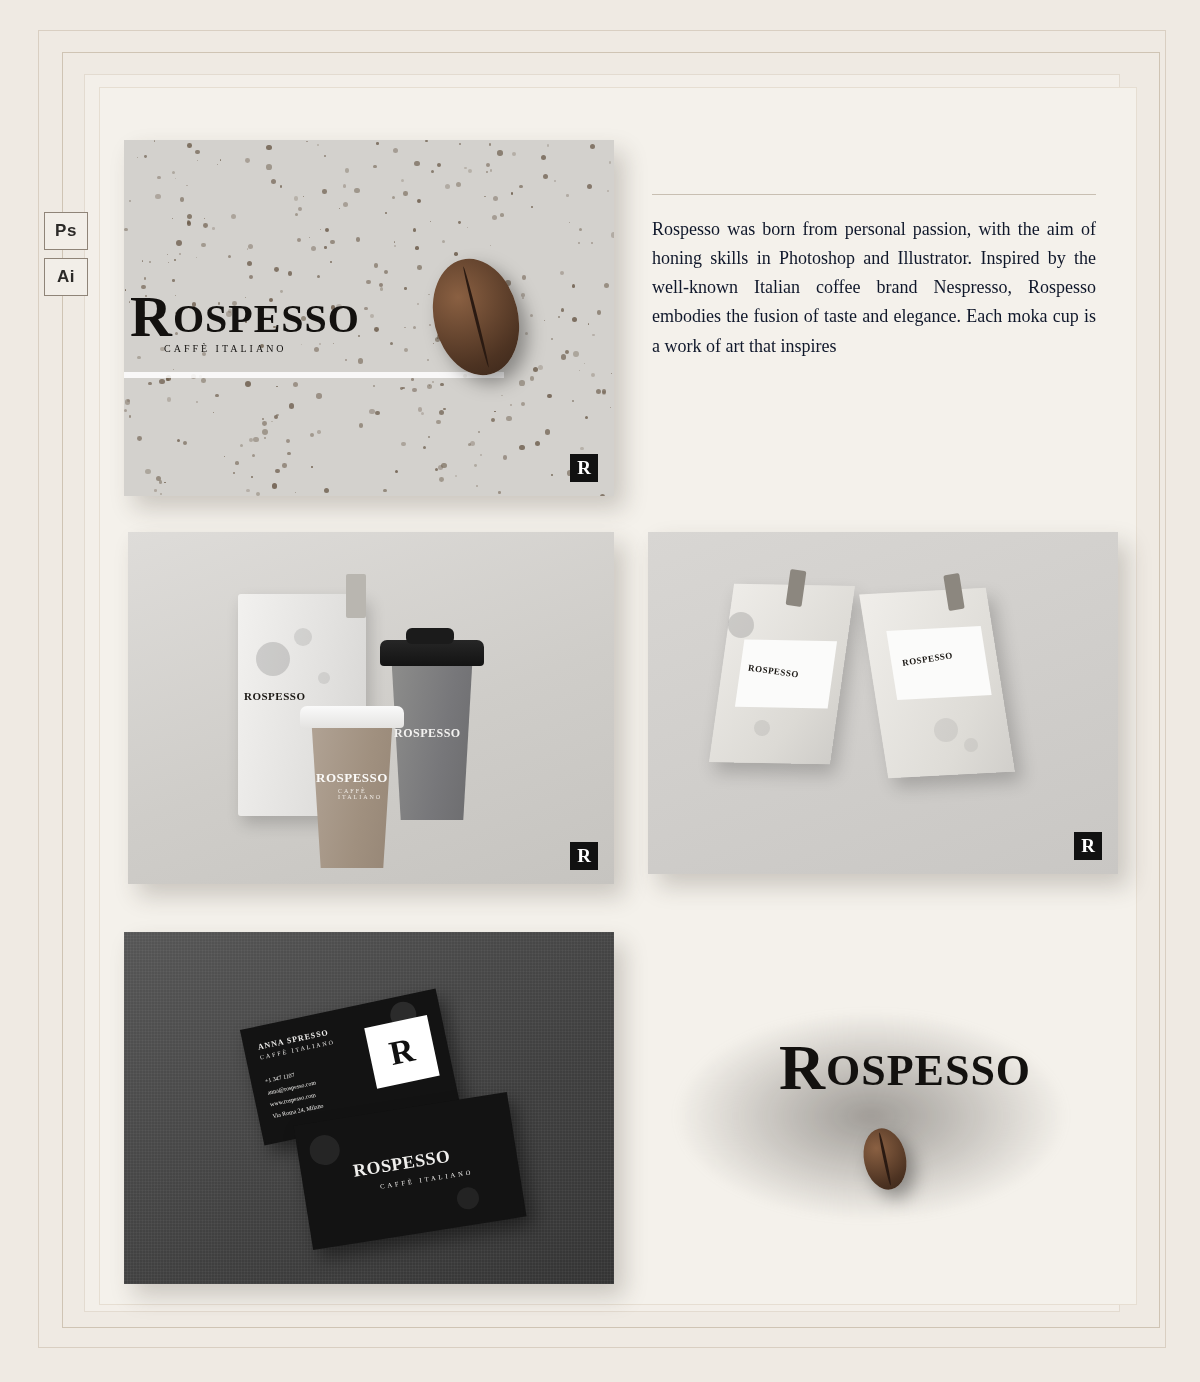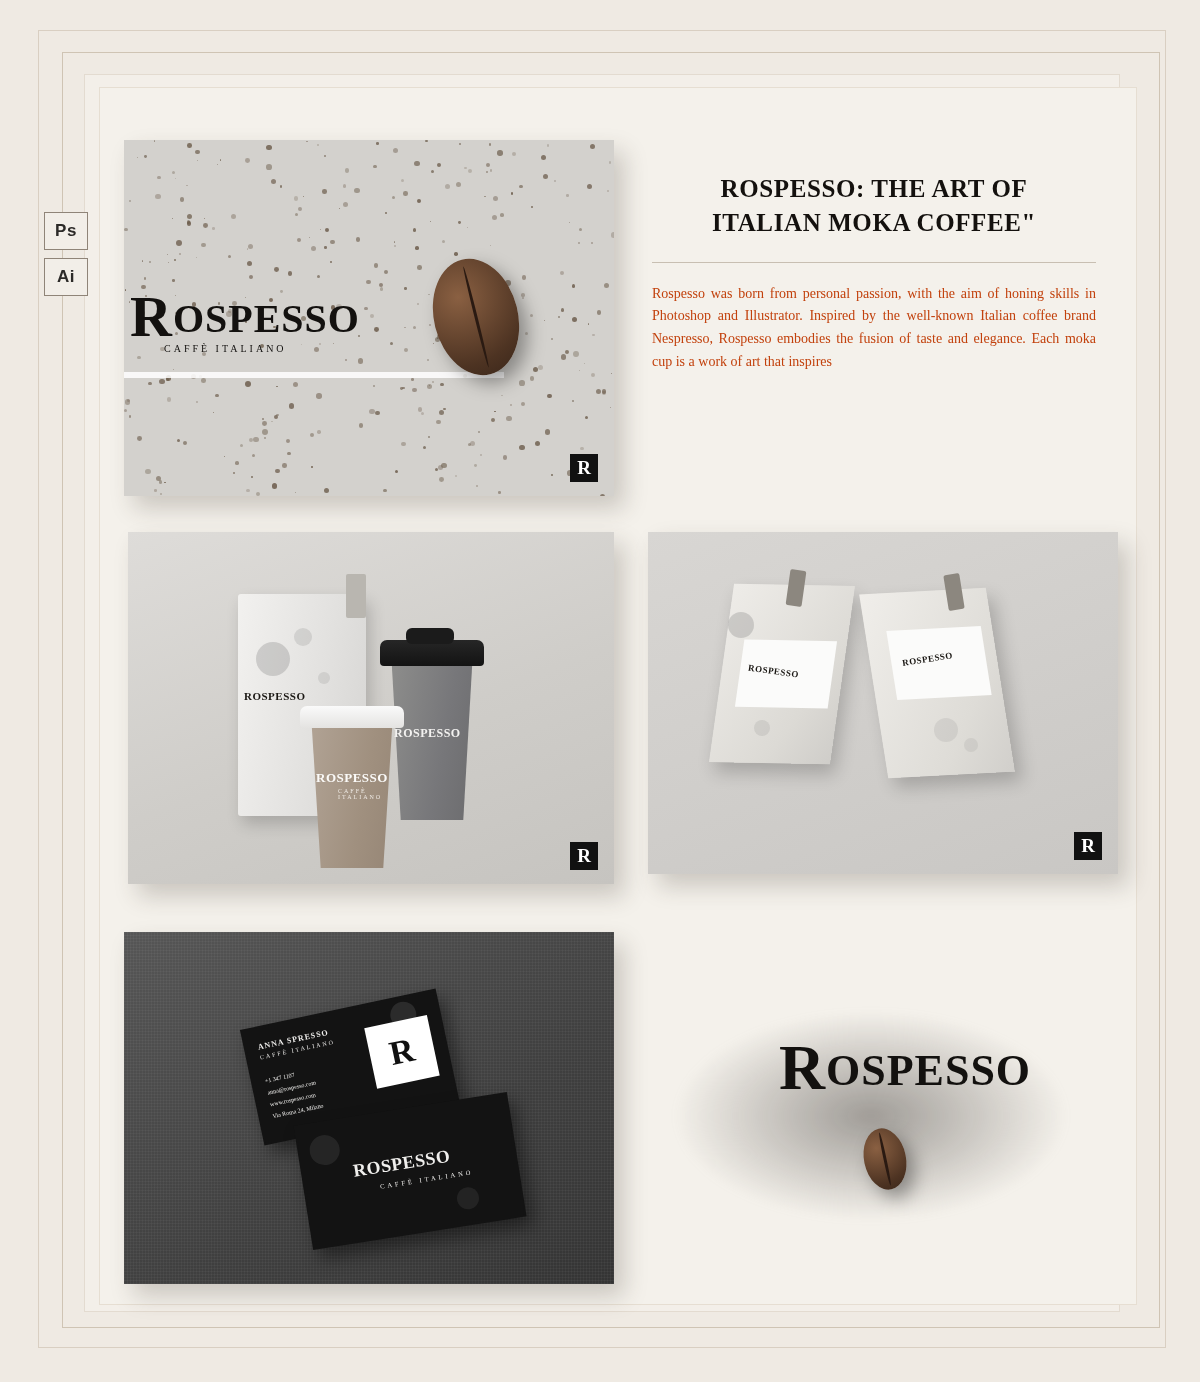--- a/index.html
+++ b/index.html
@@ -163,23 +163,23 @@
     line-height: 1.35;
     margin: 0;
   }
   .rule {
     height: 1px;
     background: #c8bfb2;
     margin: 22px 0 20px 0;
   }
   .body-copy {
     font-family: "Liberation Serif", serif;
-    font-size: 14px;
+    font-size: 18px;
     line-height: 1.62;
-    color: #c2410c;
+    color: #0f172a;
     text-align: justify;
     margin: 0;
   }
   .body-copy .last {
     display: block;
     text-align: right;
   }
 
   
   #card-packcups {
@@ -646,24 +646,20 @@
     <div class="logo-word" style="font-size:40px;">
       <span class="r-big">R</span><span>OSPESSO</span>
     </div>
     <div class="logo-sub" style="font-size:10px;margin-top:4px;margin-left:34px;">CAFFÈ ITALIANO</div>
   </div>
   <div class="bean" style="left:310px; top:118px; width:84px; height:118px; transform:rotate(-14deg);"></div>
   <div class="nespresso-mark">R</div>
 </div>
 
 <div class="text-col">
-  <h1 class="headline">
-    <span>ROSPESSO: THE ART OF</span><br>
-    <span>ITALIAN MOKA COFFEE"</span>
-  </h1>
   <div class="rule"></div>
   <p class="body-copy">
     <span>Rospesso was born from personal passion, with the aim of honing skills in Photoshop and Illustrator. Inspired by the well-known Italian coffee brand Nespresso, Rospesso embodies the fusion of taste and elegance. Each moka cup is a work of art that inspires</span>
   </p>
 </div>
 
 <div class="card" id="card-packcups">
 
   <div class="pouch" style="left:110px; top:62px; width:128px; height:222px;"></div>
   <div class="pouch-tab" style="left:218px; top:42px;"></div>

